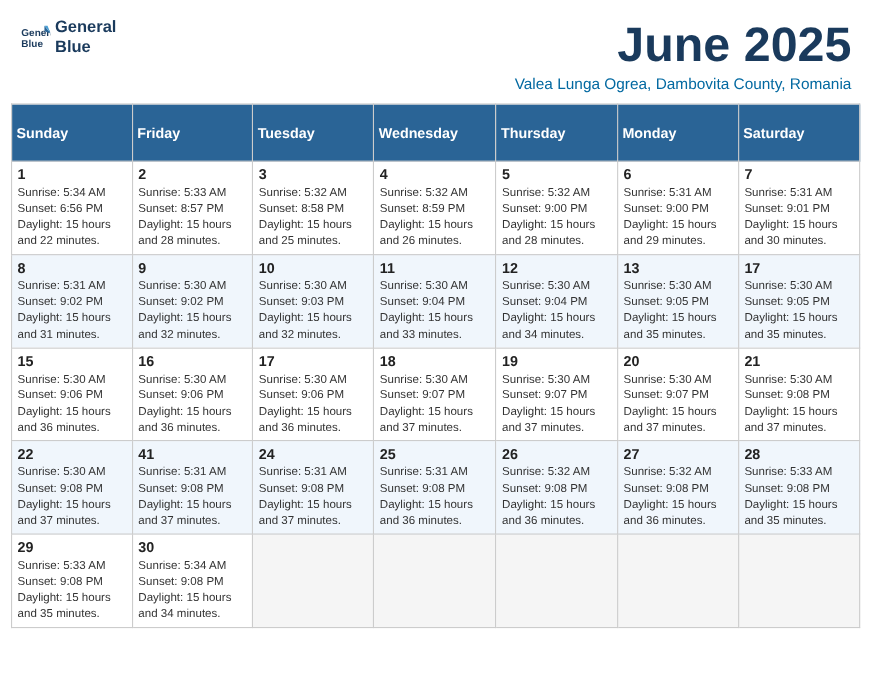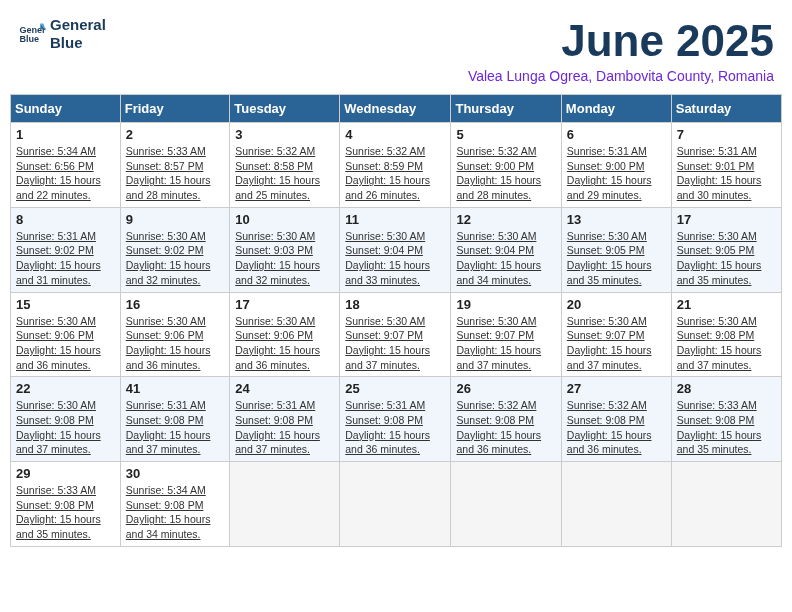--- a/index.html
+++ b/index.html
@@ -35,34 +35,34 @@
     .title-section {
       text-align: right;
     }
     .main-title {
       font-size: 44px;
       font-weight: bold;
       color: #1a3a5c;
     }
     .subtitle {
       font-size: 14px;
-      color: #6d28d9;
+      color: #0369a1;
       margin-top: 2px;
     }
     .calendar {
       width: 100%;
       border-collapse: collapse;
       border: 1px solid #ccc;
     }
     .calendar th {
       background-color: #2a6496;
       color: #fff;
       font-size: 13px;
       font-weight: bold;
-      padding: 6px 4px;
+      padding: 18px 4px;
       text-align: left;
       border: 1px solid #ccc;
     }
     .calendar td {
       vertical-align: top;
       border: 1px solid #ccc;
       padding: 4px 5px;
       font-size: 10.5px;
       color: #333;
       background: #fff;
@@ -75,21 +75,20 @@
     .day-num {
       font-size: 13px;
       font-weight: bold;
       color: #222;
       display: block;
       margin-bottom: 2px;
     }
     .day-info {
       line-height: 1.4;
       font-size: 10.5px;
-      text-decoration: underline;
     }
     .row-alt td {
       background: #f0f6fc;
     }
   </style>
 </head>
 <body>
 
 <div class="header-section">
   <div class="logo">

